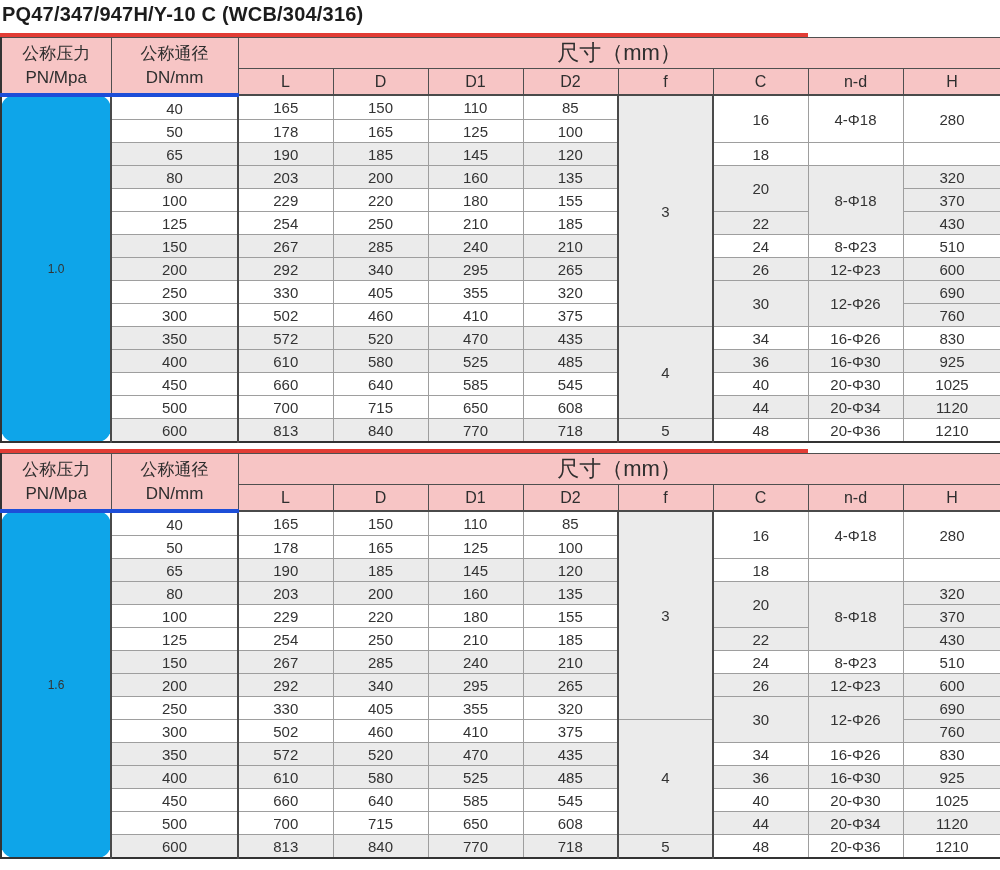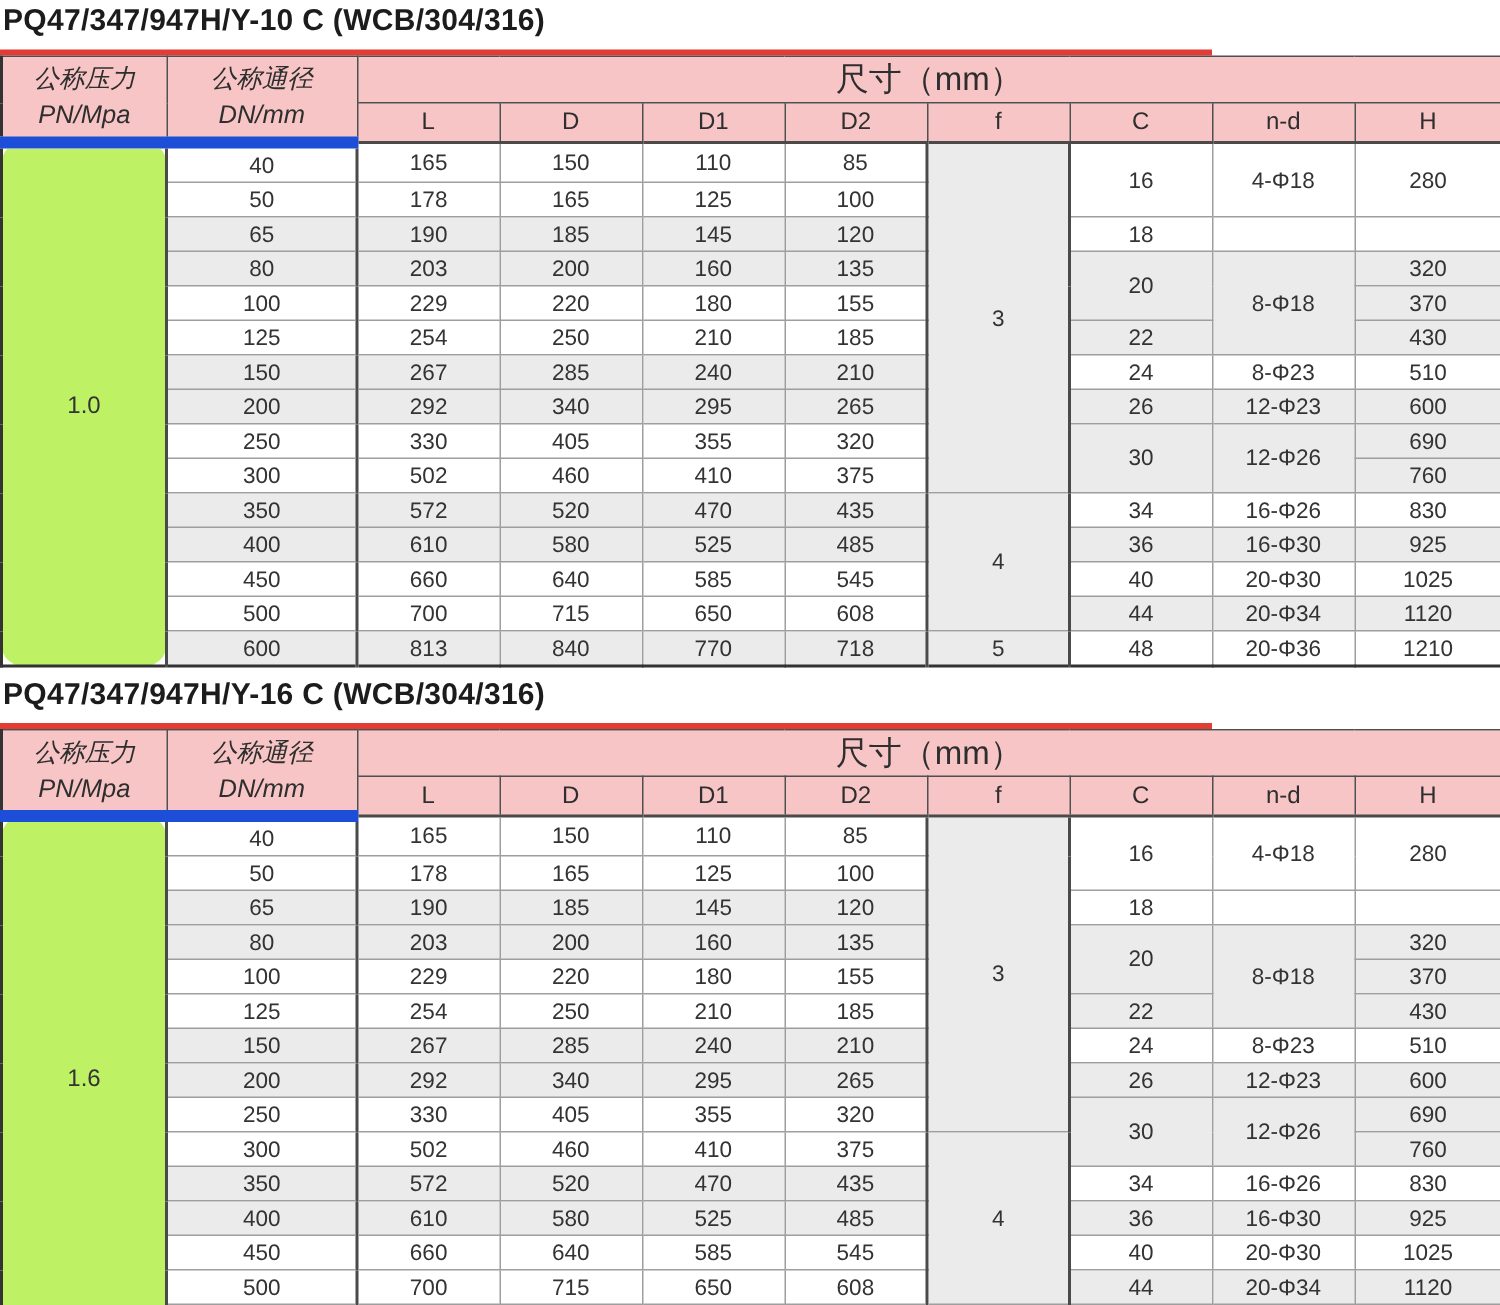--- a/index.html
+++ b/index.html
@@ -40,41 +40,41 @@
     color: #2e2e2e;
     font-weight: normal;
     padding: 0;
     text-align: center;
     vertical-align: middle;
   }
   th.main-col { font-size: 17px; line-height: 1.4; }
   th.size-header { height: 26px; font-size: 22px; }
   th.sub { height: 25px; font-size: 16px; }
   thead tr:last-child th { border-bottom: 2px solid #4a4a4a; }
-  thead th[rowspan] { border-bottom: 8px solid #1d4ed8; font-style: italic; }
+  thead th[rowspan] { border-bottom: 4px solid #1d4ed8; }
 
   td {
     border: 1px solid #9e9e9e;
     height: 22px;
     padding: 0;
     text-align: center;
     vertical-align: middle;
     font-size: 15px;
     color: #333333;
     background: #ffffff;
     overflow: hidden;
   }
   td.shade { background: #ebebeb; }
   td.bl-strong { border-left: 2px solid #4a4a4a; }
   td.f-cell {
     background: #ebebeb;
     border-left: 2px solid #4a4a4a;
     border-right: 2px solid #4a4a4a;
   }
-  td.pressure-cell { background: #bef264; font-size: 16px; border-radius: 14px; }
+  td.pressure-cell { background: #0ea5e9; font-size: 12px; border-radius: 14px; }
 </style>
 </head>
 <body>
 
 <div class="page">
 
   <section class="spec-section" id="sec-pn10">
     <div class="title">PQ47/347/947H/Y-10 C (WCB/304/316)</div>
     <div class="red-bar"></div>
     <table class="spec-table">
@@ -252,21 +252,20 @@
             <td class="f-cell">5</td>
             <td class="bl-strong">48</td>
             <td>20-Φ36</td>
             <td>1210</td>
           </tr>
         </tbody>
     </table>
   </section>
 
   <section class="spec-section" id="sec-pn16">
-    <div class="title">PQ47/347/947H/Y-16 C (WCB/304/316)</div>
     <div class="red-bar"></div>
     <table class="spec-table">
       <colgroup>
         <col style="width:110px">
           <col style="width:127px">
           <col style="width:95px">
           <col style="width:95px">
           <col style="width:95px">
         <col style="width:95px">
           <col style="width:95px">

